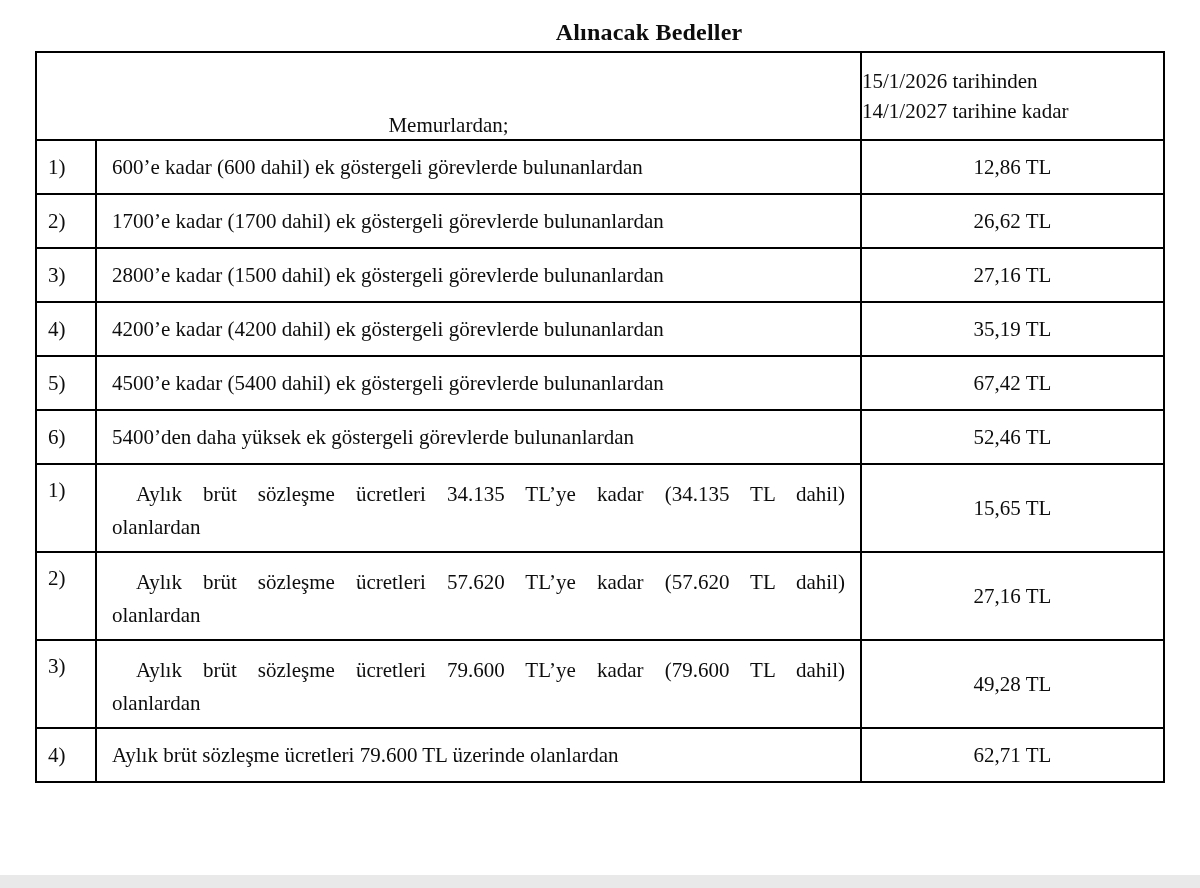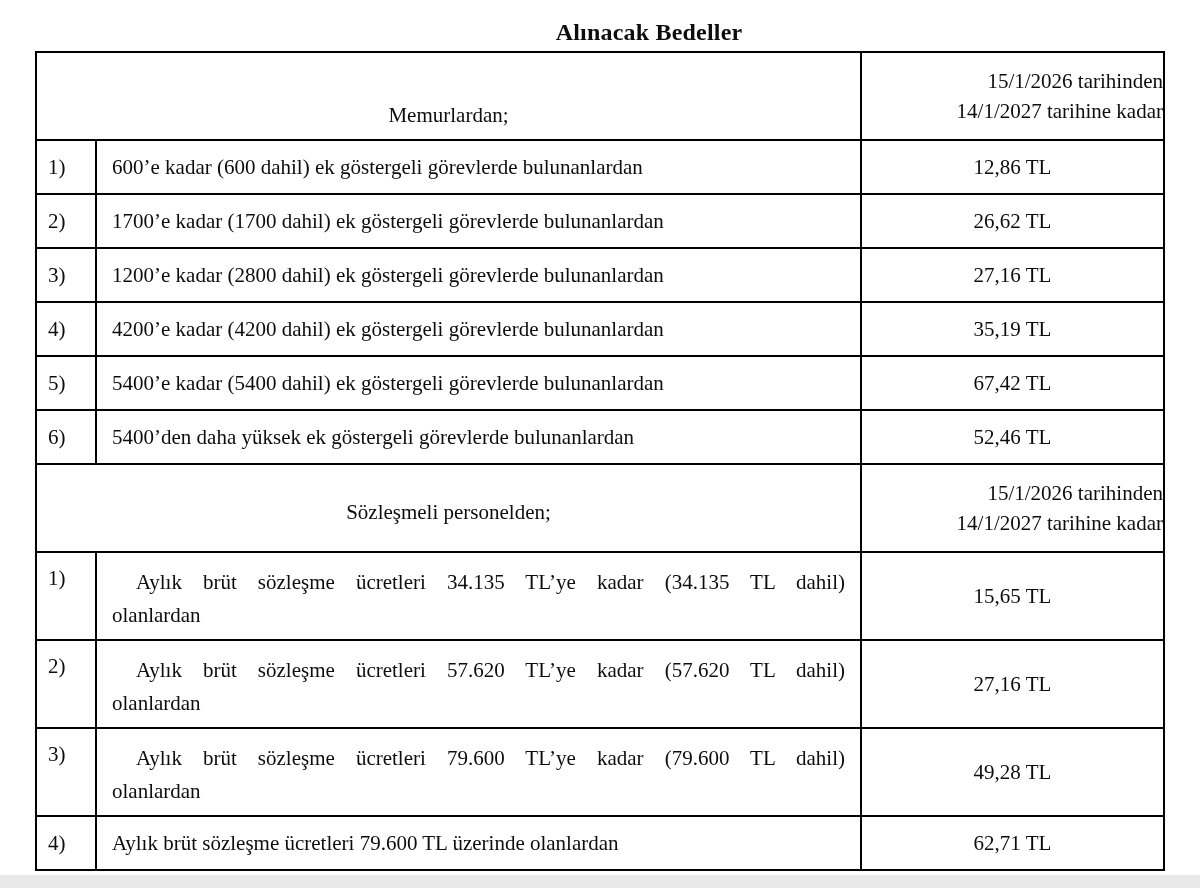--- a/index.html
+++ b/index.html
@@ -36,29 +36,29 @@
   col.c-desc   { width: 765px; }
   col.c-amount { width: 303px; }
 
   tr.h-header { height: 88px; }
   tr.h-short  { height: 54px; }
   tr.h-tall   { height: 88px; }
 
   td.group-cell {
     text-align: center;
     vertical-align: bottom;
-    padding-bottom: 11px;
+    padding-bottom: 1px;
   }
   td.group-cell.mid {
     vertical-align: middle;
     padding-bottom: 0;
     padding-top: 8px;
   }
   td.period-cell {
-    text-align: right;
+    text-align: left;
     vertical-align: middle;
     line-height: 30px;
     border-radius: 31px;
   }
   td.no-cell {
     text-align: left;
     vertical-align: middle;
     padding-left: 11px;
   }
   td.desc-cell {
@@ -123,53 +123,46 @@
     <tr class="h-short">
       <td class="no-cell">2)</td>
       <td class="desc-cell">
         <div>1700’e kadar (1700 dahil) ek göstergeli görevlerde bulunanlardan</div>
       </td>
       <td class="amount-cell">26,62 TL</td>
     </tr>
     <tr class="h-short">
       <td class="no-cell">3)</td>
       <td class="desc-cell">
-        <div>1200’e kadar (2800 dahil) ek göstergeli görevlerde bulunanlardan</div>
+        <div>2800’e kadar (1500 dahil) ek göstergeli görevlerde bulunanlardan</div>
       </td>
       <td class="amount-cell">27,16 TL</td>
     </tr>
     <tr class="h-short">
       <td class="no-cell">4)</td>
       <td class="desc-cell">
         <div>4200’e kadar (4200 dahil) ek göstergeli görevlerde bulunanlardan</div>
       </td>
       <td class="amount-cell">35,19 TL</td>
     </tr>
     <tr class="h-short">
       <td class="no-cell">5)</td>
       <td class="desc-cell">
-        <div>5400’e kadar (5400 dahil) ek göstergeli görevlerde bulunanlardan</div>
+        <div>4500’e kadar (5400 dahil) ek göstergeli görevlerde bulunanlardan</div>
       </td>
       <td class="amount-cell">67,42 TL</td>
     </tr>
     <tr class="h-short">
       <td class="no-cell">6)</td>
       <td class="desc-cell">
         <div>5400’den daha yüksek ek göstergeli görevlerde bulunanlardan</div>
       </td>
       <td class="amount-cell">52,46 TL</td>
     </tr>
 
-    <tr class="h-header">
-      <td class="group-cell mid" colspan="2">Sözleşmeli personelden;</td>
-      <td class="period-cell">
-        <div>15/1/2026 tarihinden</div>
-        <div>14/1/2027 tarihine kadar</div>
-      </td>
-    </tr>
 
     <tr class="h-tall">
       <td class="no-cell">1)</td>
       <td class="desc-cell">
         <div class="justify-line">Aylık brüt sözleşme ücretleri 34.135 TL’ye kadar (34.135 TL dahil)</div>
         <div>olanlardan</div>
       </td>
       <td class="amount-cell">15,65 TL</td>
     </tr>
     <tr class="h-tall">

